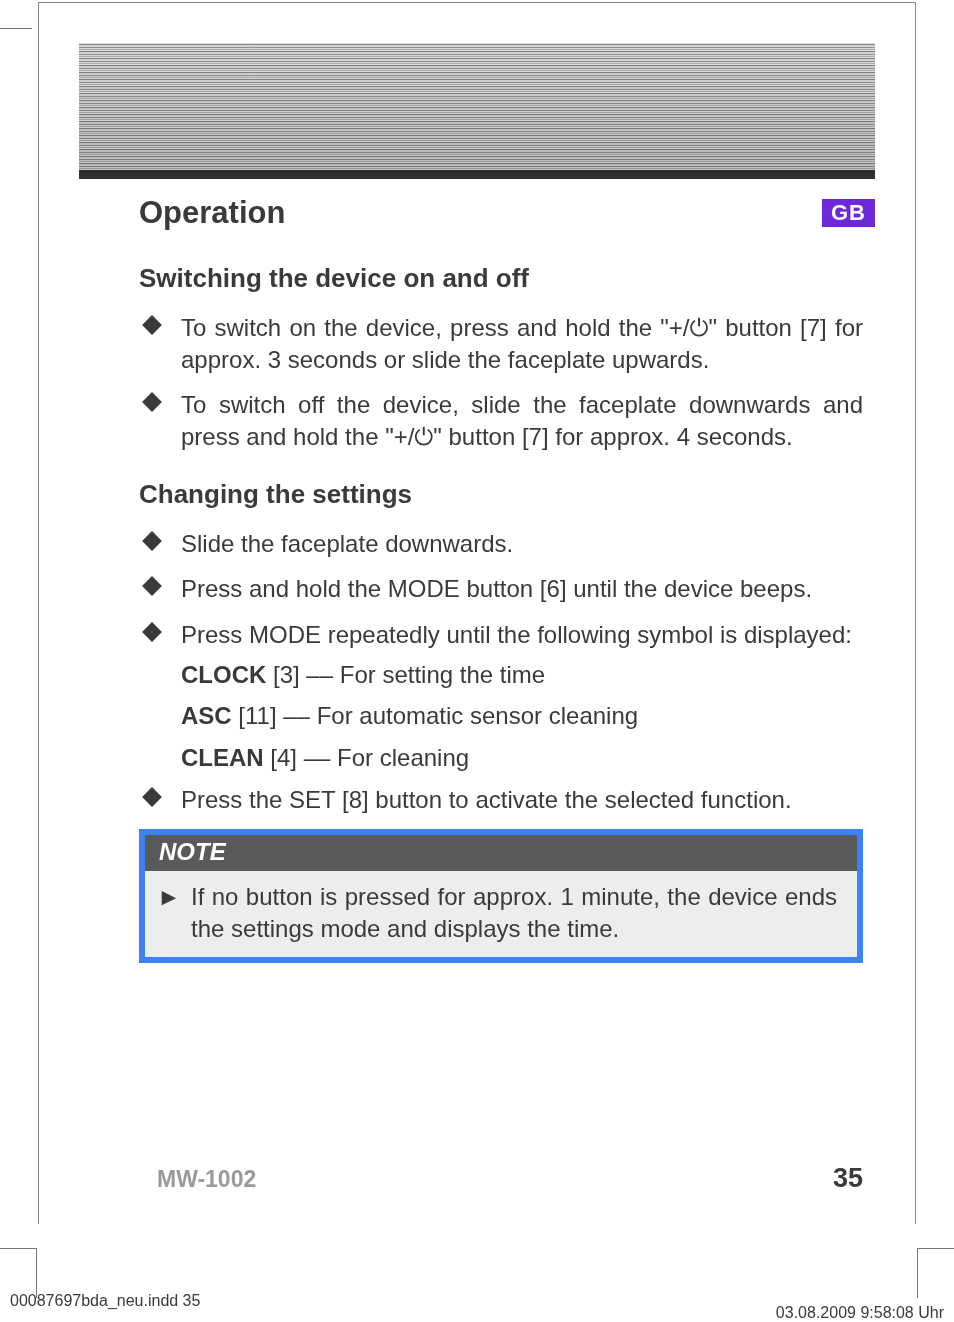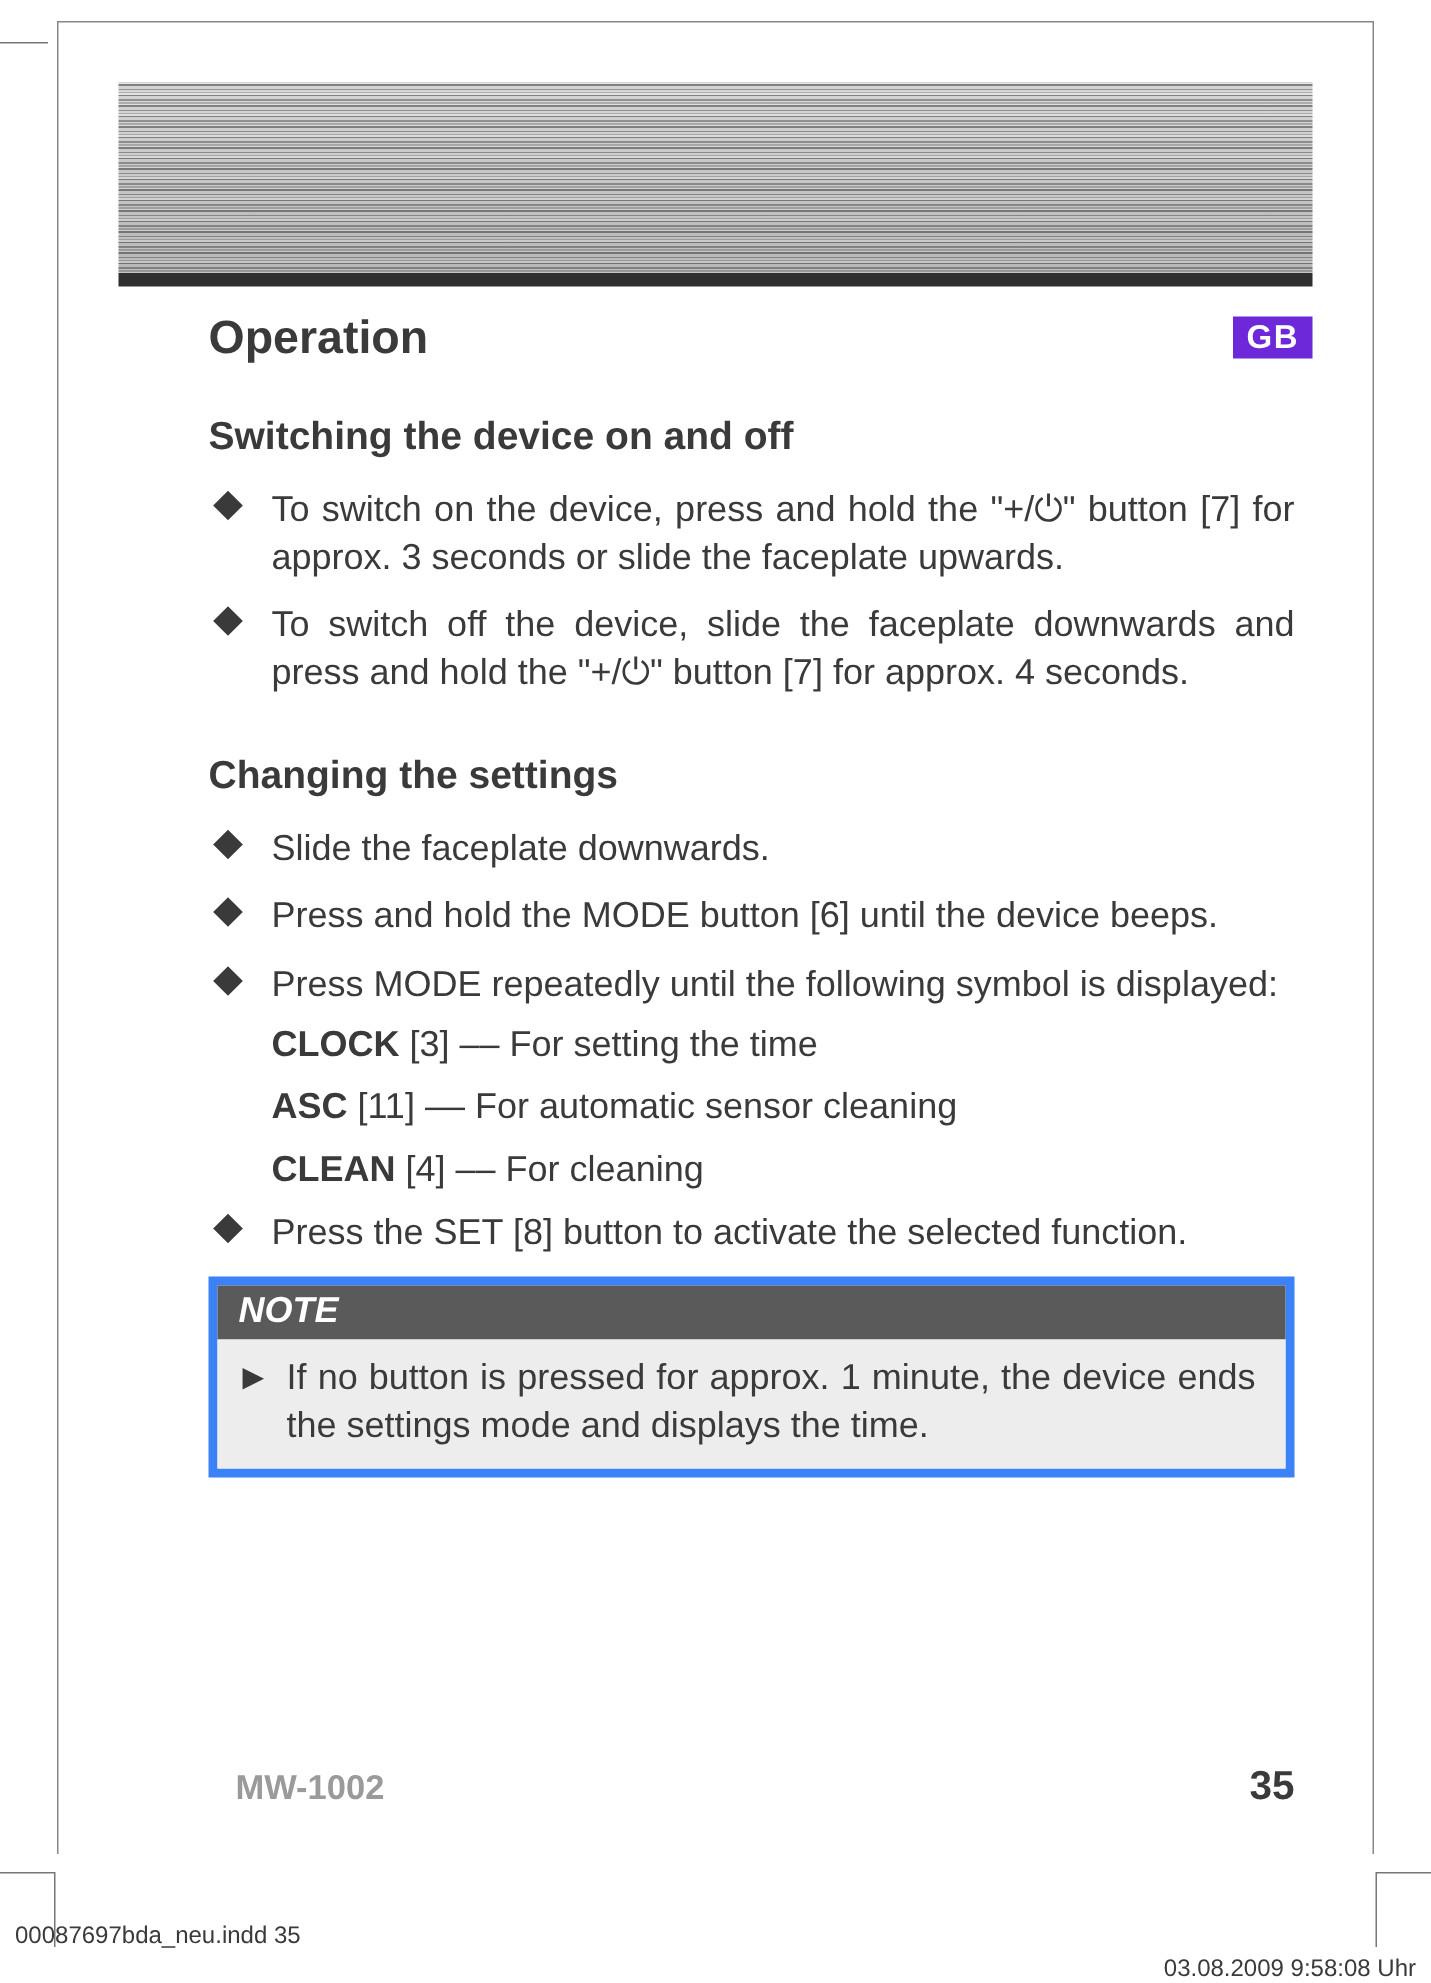--- a/index.html
+++ b/index.html
@@ -6,21 +6,21 @@
   html, body { width: 954px; height: 1322px; }
   body {
     font-family: Arial, Helvetica, sans-serif;
     background: #fff;
     color: #3a3a3a;
     position: relative;
   }
   .page {
     position: absolute;
     left: 38px;
-    top: 14px;
+    top: 2px;
     width: 878px;
     height: 1222px;
     border: 1px solid #888;
     border-bottom: none;
     overflow: hidden;
   }
   .banner {
     margin: 40px 40px 0 40px;
     height: 136px;
     border-bottom: 9px solid #2f2f2f;
@@ -57,21 +57,21 @@
   }
   .content {
     margin: 32px 52px 0 100px;
   }
   .subheading {
     font-size: 26px;
     font-weight: bold;
     color: #3a3a3a;
     margin-bottom: 18px;
   }
-  .sub2 { margin-top: 36px; }
+  .sub2 { margin-top: 26px; }
   .bullets { list-style: none; }
   .bullets li {
     position: relative;
     padding-left: 42px;
     font-size: 24px;
     line-height: 1.32;
     color: #3a3a3a;
     text-align: justify;
     margin-bottom: 14px;
   }
@@ -151,21 +151,21 @@
   .crop-tl {
     left: 0; top: 28px; width: 32px; height: 1px; border-top: 1px solid #777;
   }
   .crop-bl-h { position: absolute; left: 0; top: 1248px; width: 36px; border-top: 1px solid #777; }
   .crop-bl-v { position: absolute; left: 36px; top: 1248px; height: 50px; border-left: 1px solid #777; }
   .crop-br-h { position: absolute; right: 0; top: 1248px; width: 36px; border-top: 1px solid #777; }
   .crop-br-v { position: absolute; right: 36px; top: 1248px; height: 50px; border-left: 1px solid #777; }
   .slug {
     position: absolute;
     left: 10px;
-    bottom: 22px;
+    bottom: 12px;
     font-size: 16px;
     color: #3a3a3a;
   }
   .slug-right {
     position: absolute;
     right: 10px;
     bottom: 0;
     font-size: 16px;
     color: #3a3a3a;
   }

